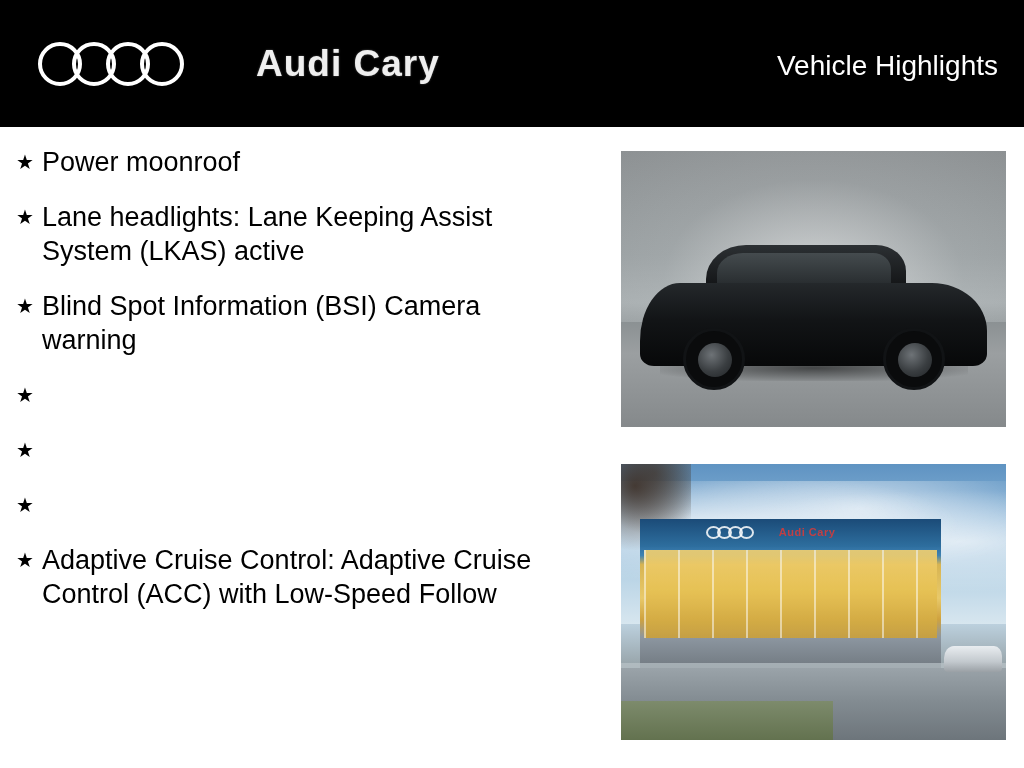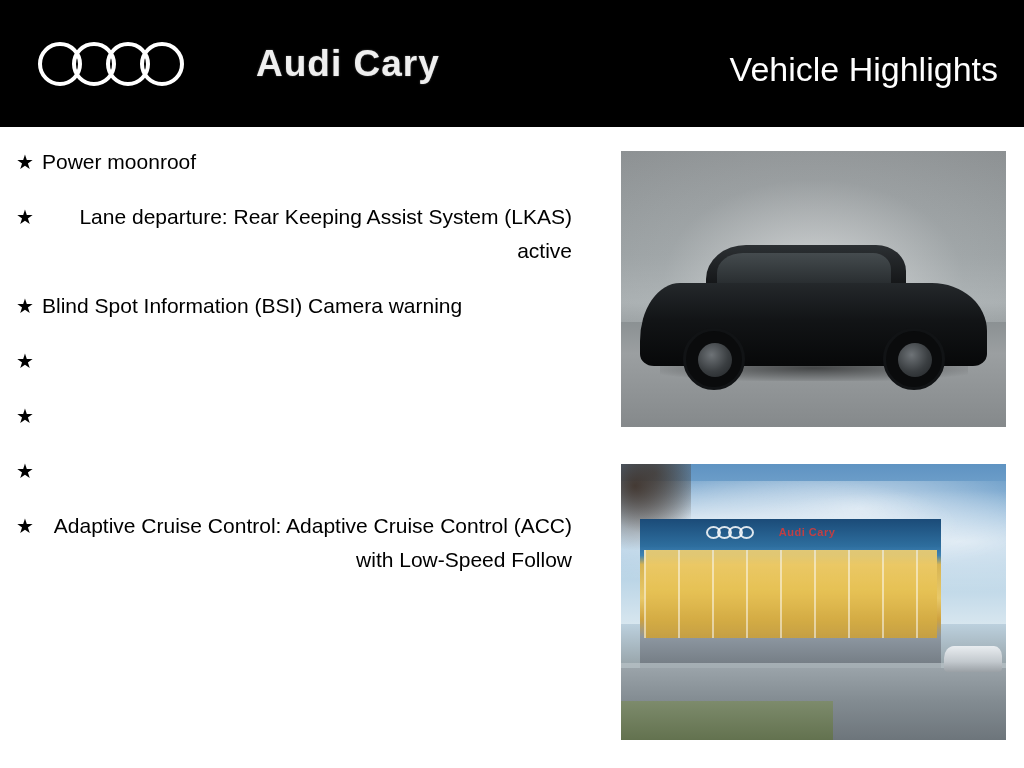--- a/index.html
+++ b/index.html
@@ -60,21 +60,21 @@
     font-weight: bold;
     letter-spacing: 1px;
     font-family: "Liberation Sans", sans-serif;
     text-shadow: 0 0 2px rgba(255,255,255,0.35);
   }
   .header-title {
     position: absolute;
     right: 26px;
     top: 50px;
     color: #ffffff;
-    font-size: 34px;
+    font-size: 28px;
     font-weight: normal;
     white-space: nowrap;
   }
 
   
   .content {
     position: absolute;
     left: 0;
     top: 127px;
     width: 1024px;
@@ -96,25 +96,24 @@
     flex: 0 0 auto;
     width: 30px;
     color: #000000;
     font-size: 20px;
     line-height: 34px;
     text-align: left;
     padding-left: 4px;
     box-sizing: border-box;
   }
   .feature-text {
-    font-size: 21px;
+    font-size: 27px;
     line-height: 34px;
     color: #000000;
     max-width: 530px;
-    text-align: right;
   }
 
   
   .photo {
     position: absolute;
     overflow: hidden;
   }
   .photo-car {
     left: 621px;
     top: 24px;
@@ -324,21 +323,21 @@
 
     <div class="features">
 
       <div class="feature">
         <div class="bullet">★</div>
         <div class="feature-text">Power moonroof</div>
       </div>
 
       <div class="feature">
         <div class="bullet">★</div>
-        <div class="feature-text">Lane departure: Rear Keeping Assist System (LKAS) active</div>
+        <div class="feature-text">Lane headlights: Lane Keeping Assist System (LKAS) active</div>
       </div>
 
       <div class="feature">
         <div class="bullet">★</div>
         <div class="feature-text">Blind Spot Information (BSI) Camera warning</div>
       </div>
 
       <div class="feature">
         <div class="bullet">★</div>
       </div>

